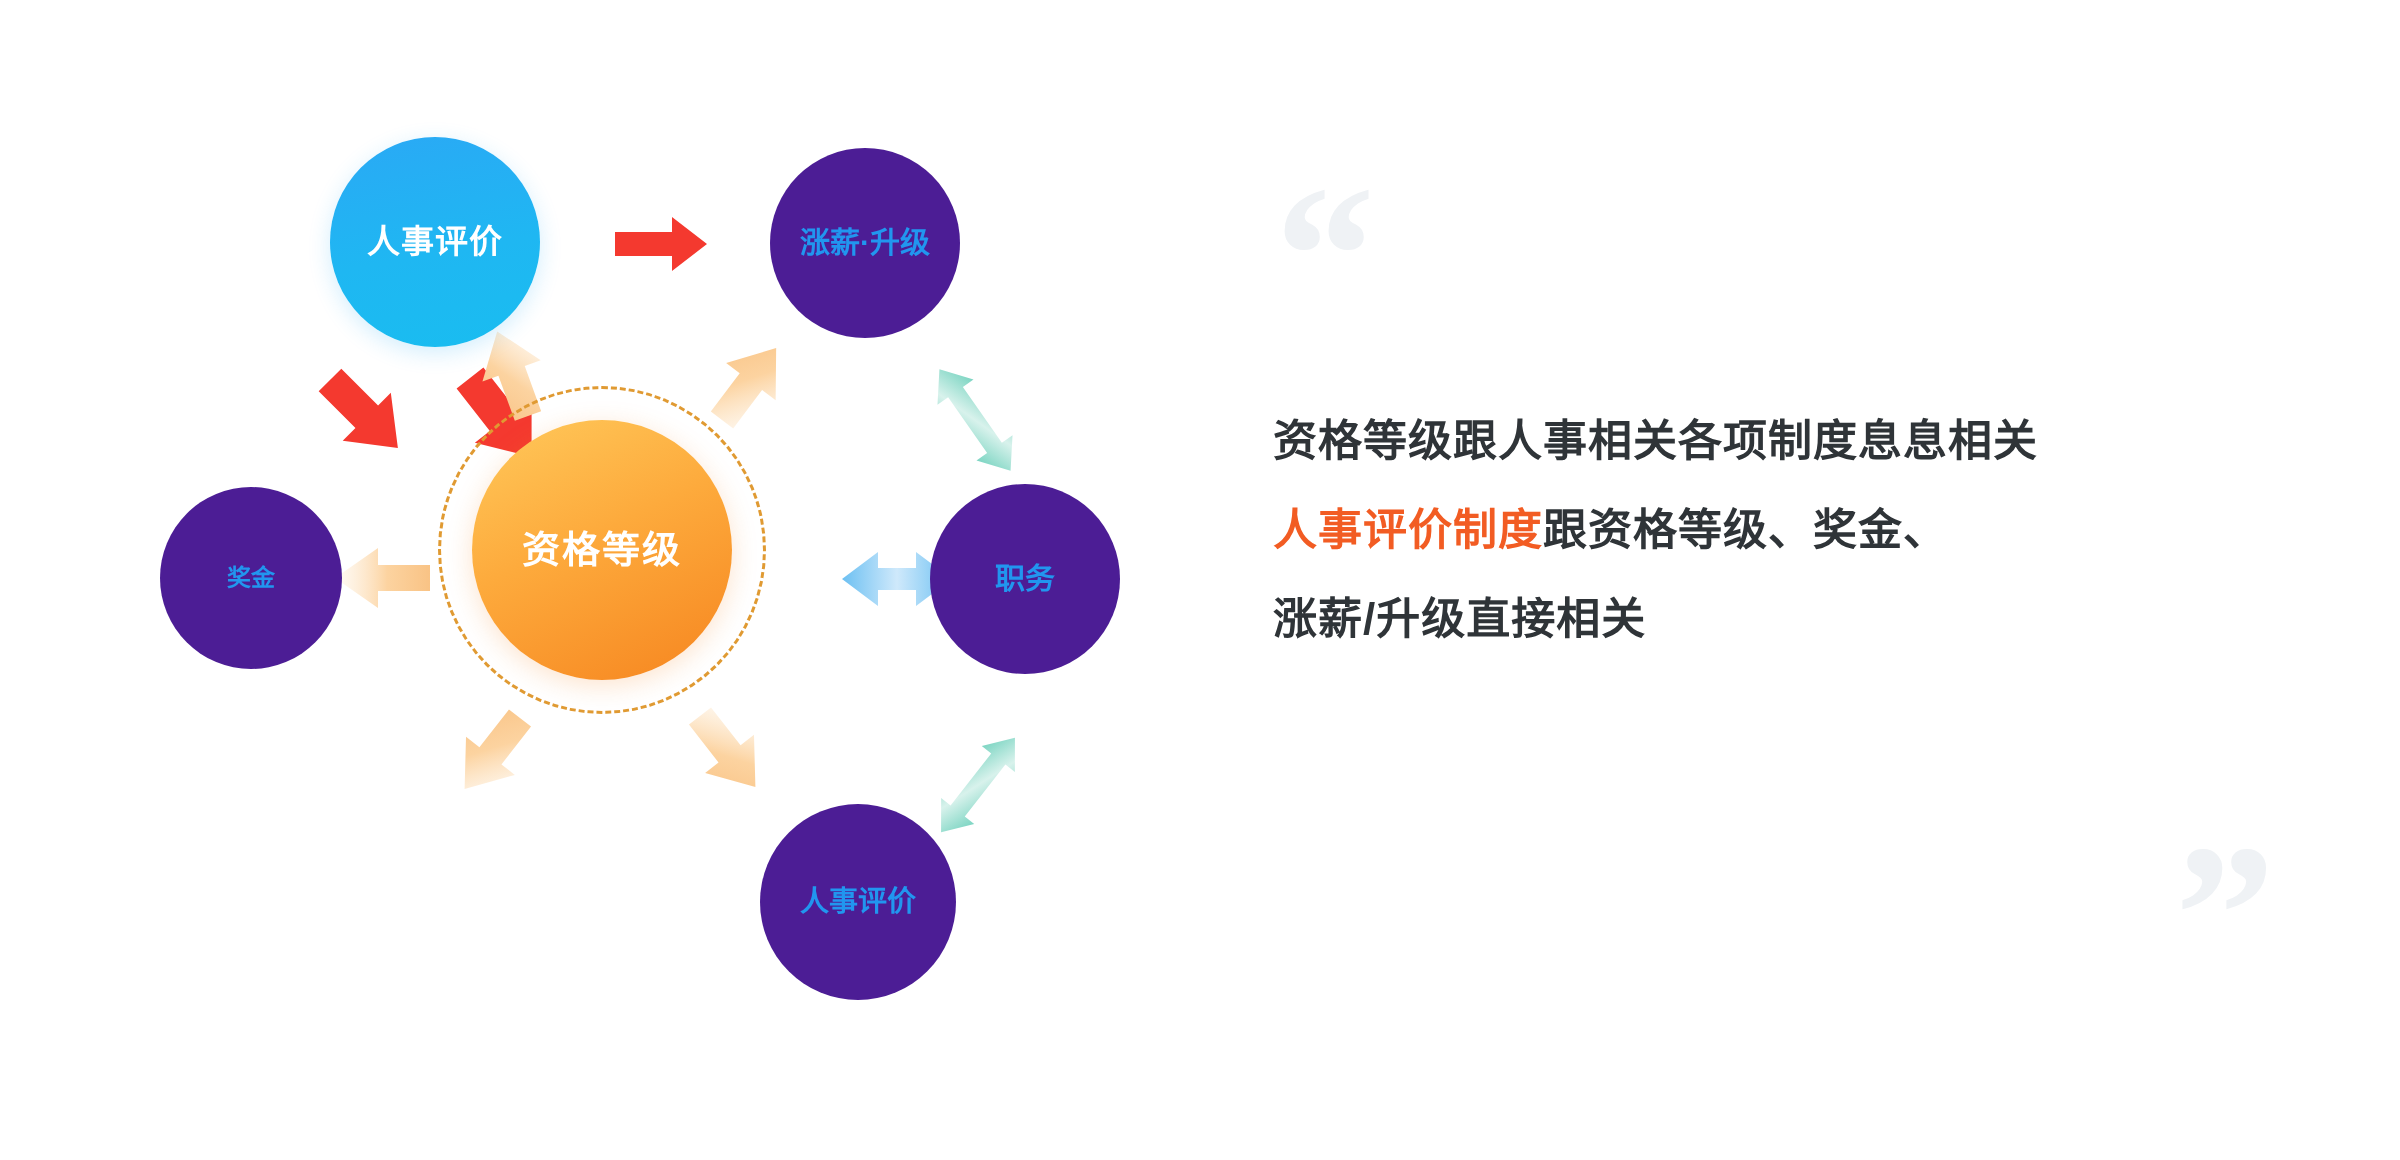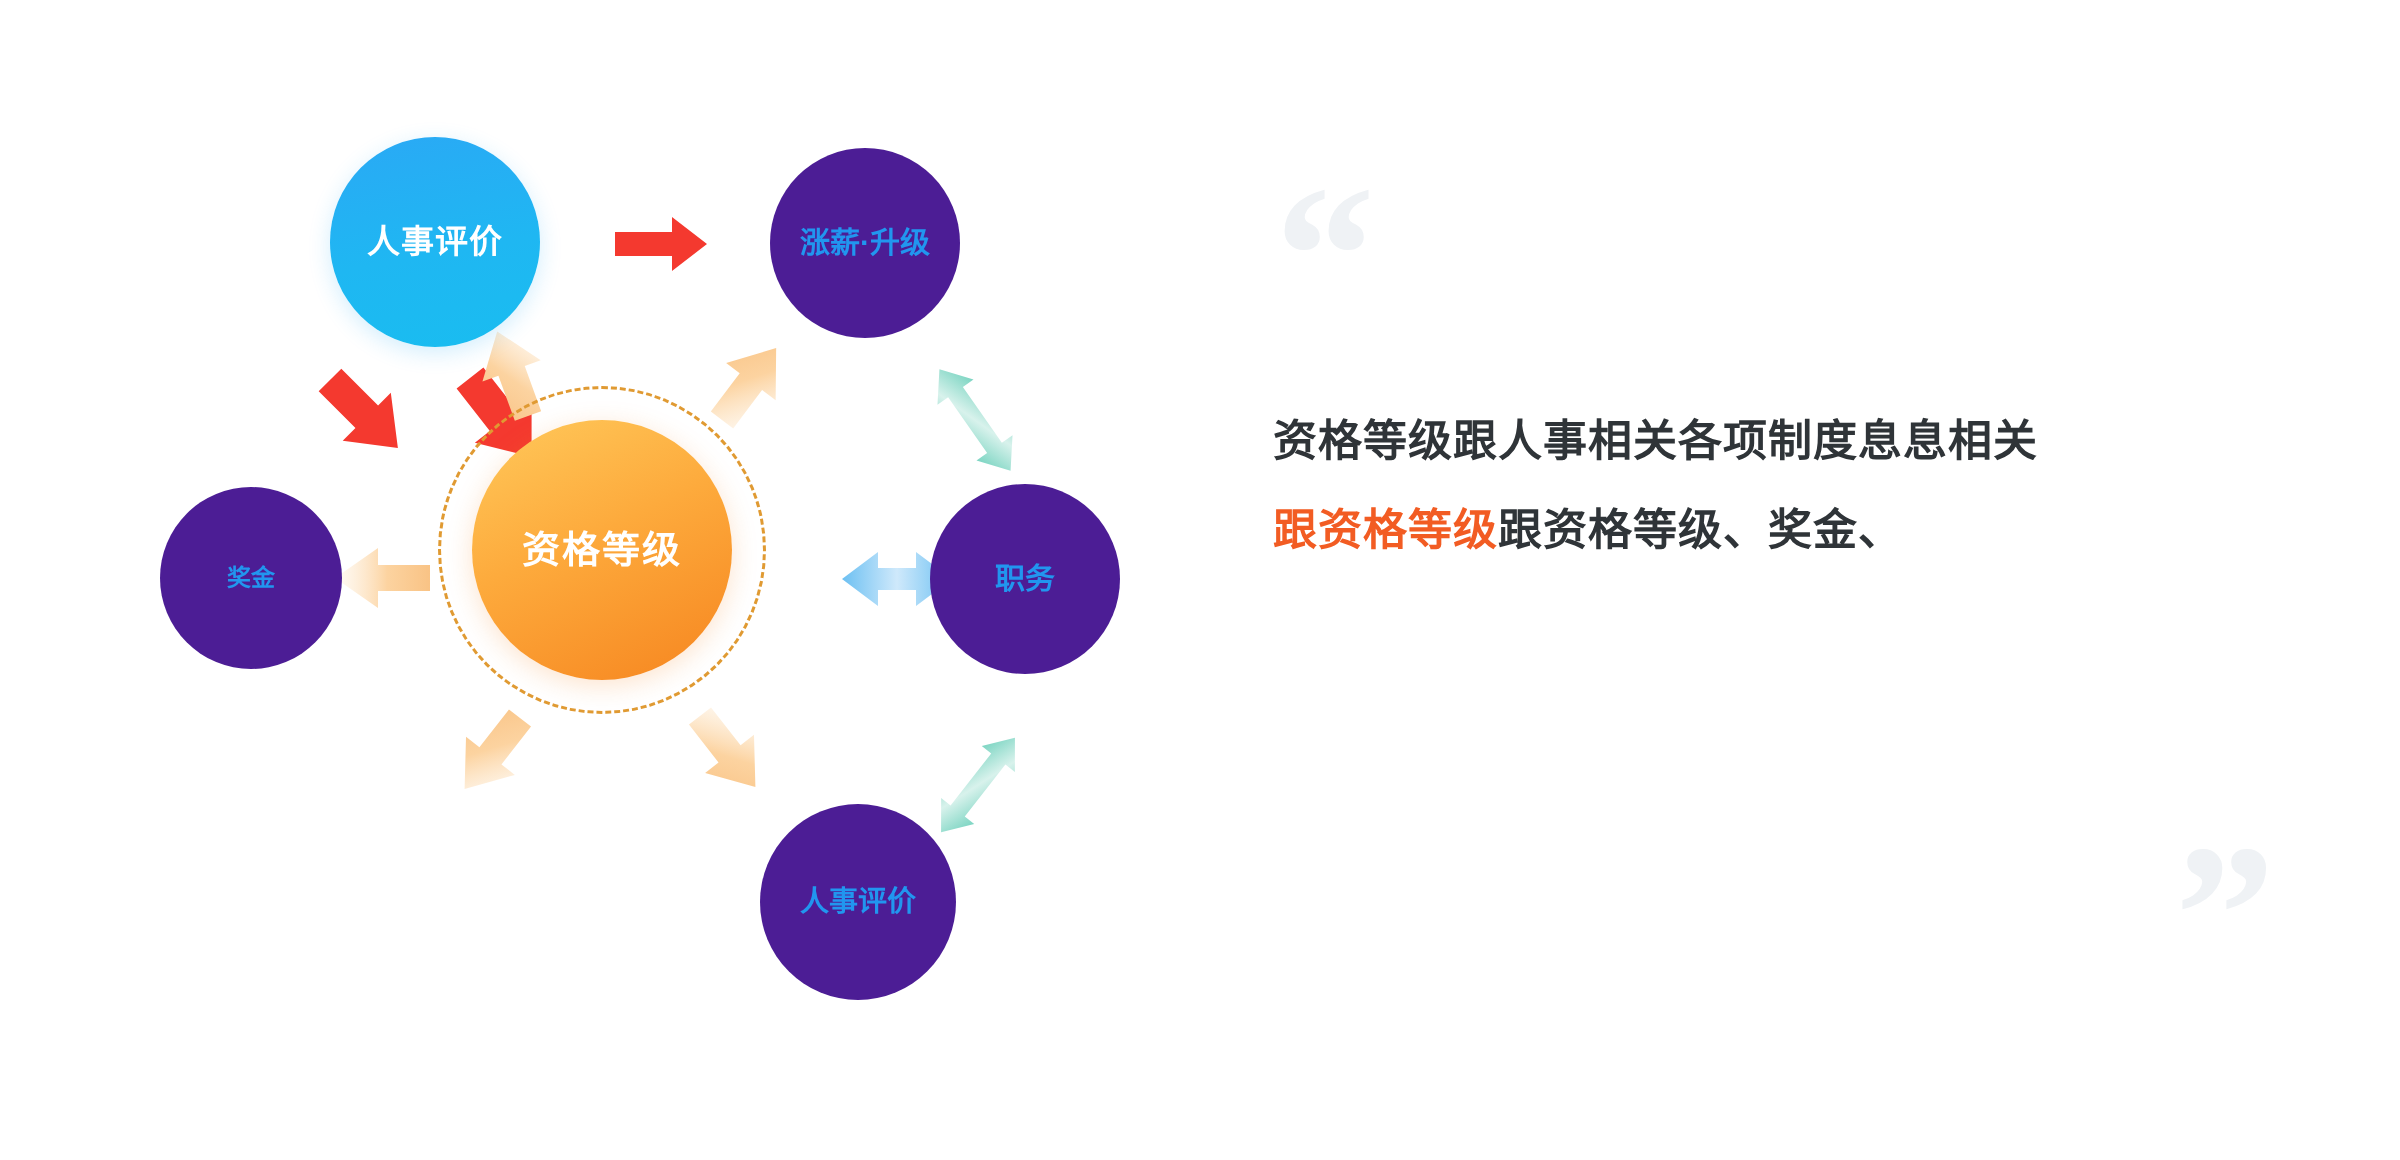--- a/index.html
+++ b/index.html
@@ -304,21 +304,22 @@
   </div>
 
   <div class="text-panel">
 
     <div class="quote-top">
       <span class="quote-glyph">“</span>
     </div>
 
     <div class="paragraph">
       <p>资格等级跟人事相关各项制度息息相关</p>
-      <p><span class="hl">跟资格等级</span><span>跟资格等级、奖金、</span></p>
+      <p><span class="hl">人事评价制度</span><span>跟资格等级、奖金、</span></p>
+      <p>涨薪/升级直接相关</p>
     </div>
 
     <div class="quote-bottom">
       <span class="quote-glyph">”</span>
     </div>
   </div>
 
 </div>
 
 </body></html>

